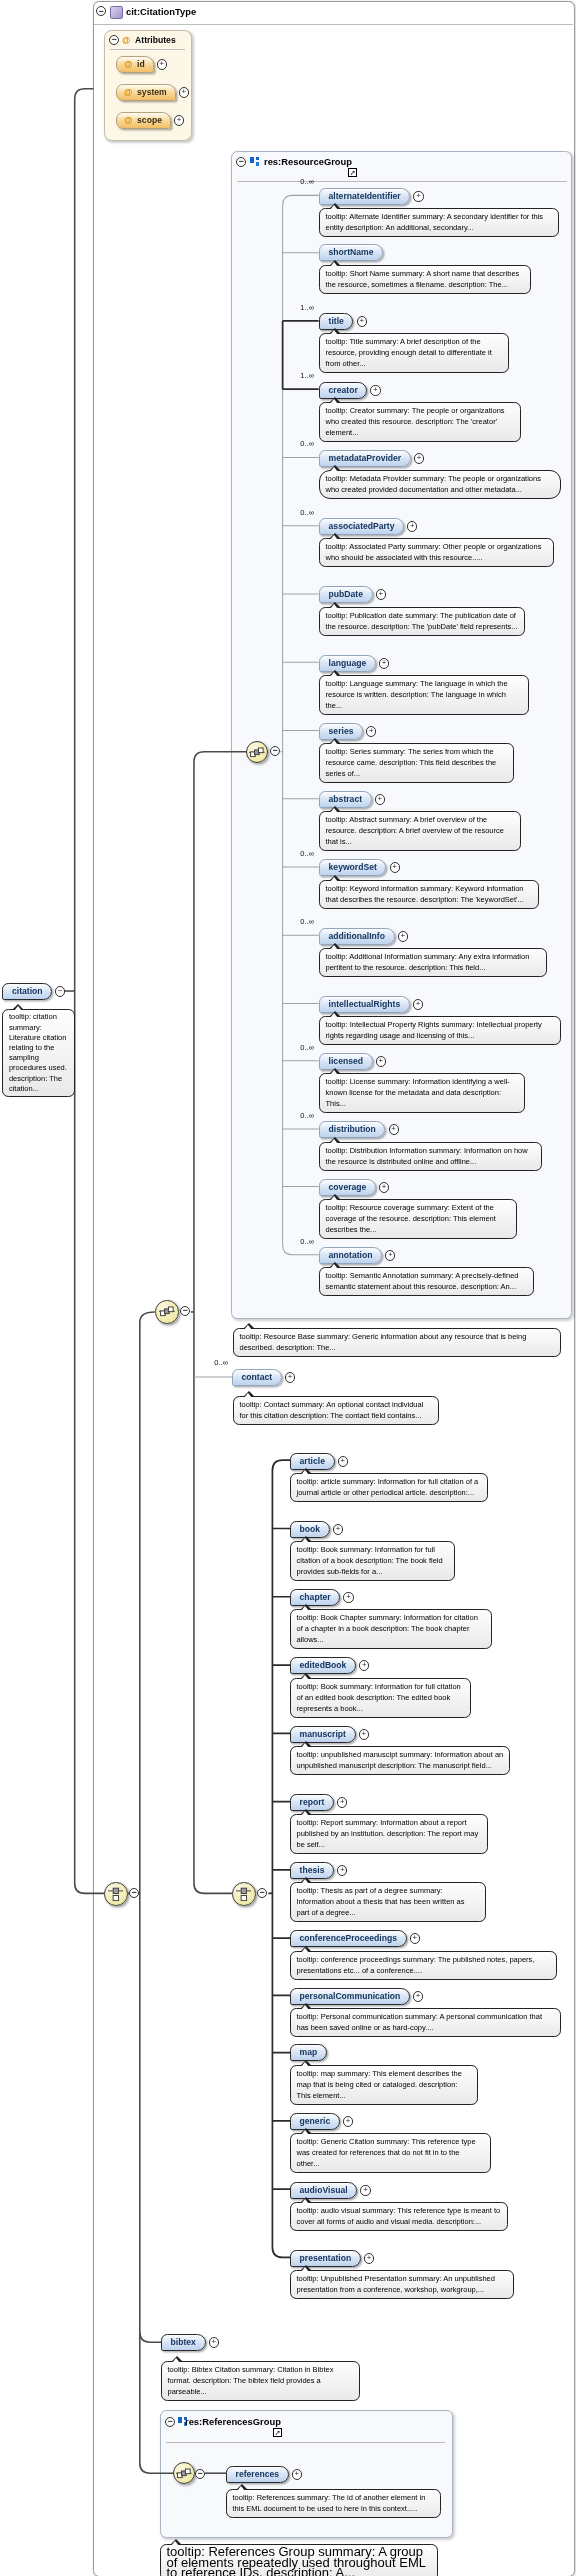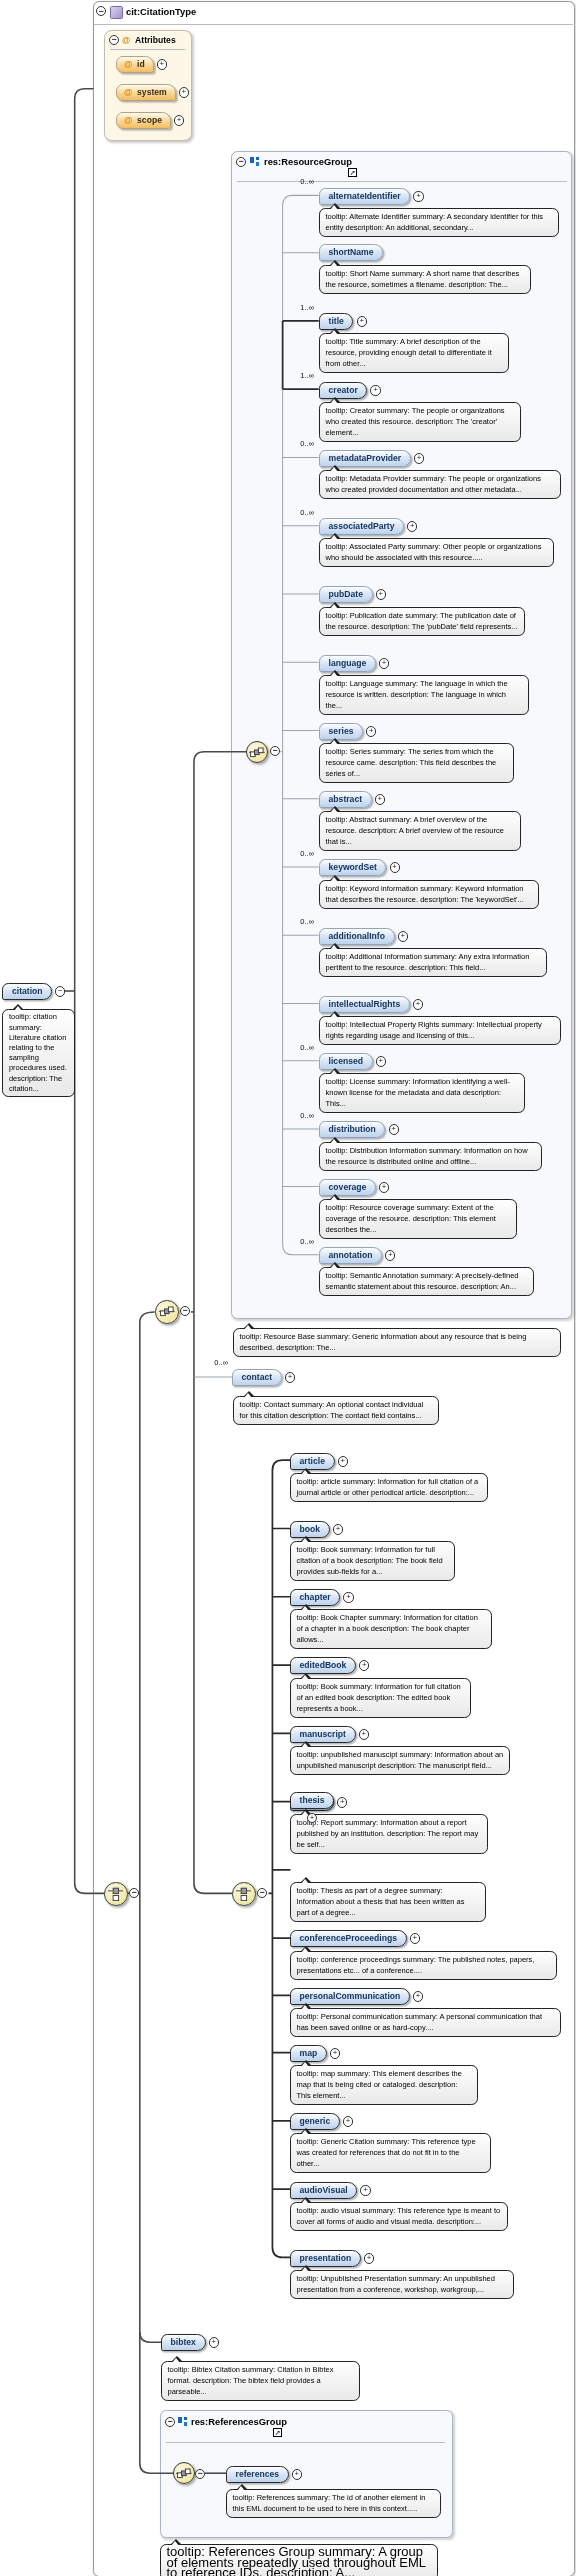--- a/index.html
+++ b/index.html
@@ -82,21 +82,21 @@
   <div class="glink" style="left:348px;top:168px;"><span>➚</span></div>
   <div class="sep" style="left:237px;top:181px;width:330px;"></div>
 
   <div class="groupbox" style="left:160px;top:2410px;width:291px;height:126px;"></div>
   <div class="tog" style="left:165px;top:2417px;"><span>−</span></div>
   <div class="grpicon" style="left:178px;top:2417px;">
       <i class="a"></i>
       <i class="b"></i>
       <i class="c"></i>
     </div>
-  <div class="hdrlbl" style="left:191px;top:2416px;text-align:right;">res:ReferencesGroup</div>
+  <div class="hdrlbl" style="left:185px;top:2416px;text-align:right;">res:ReferencesGroup</div>
   <div class="glink" style="left:273px;top:2428px;"><span>➚</span></div>
   <div class="sep" style="left:166px;top:2442px;width:279px;"></div>
 
   <svg class="wires" width="577" height="2576" viewBox="0 0 735 3283">
     <g fill="none">
       <path stroke="#4a4a4a" stroke-width="2" d="M119 113 H108 Q95 113 95 126 V2400 Q95 2413 108 2413 H133"></path>
       <path stroke="#4a4a4a" stroke-width="2" d="M72 1263 H95"></path>
       <path stroke="#4a4a4a" stroke-width="2" d="M197 1672 Q178 1672 178 1685 V3139 Q178 3152 191 3152 H222"></path>
       <path stroke="#4a4a4a" stroke-width="2" d="M178 2972 Q178 2985 191 2985 H205"></path>
       <path stroke="#4a4a4a" stroke-width="2" d="M163 2413 H178"></path>
@@ -205,21 +205,21 @@
       <div class="bub b">creator</div>
       <div class="itog"><span>+</span></div>
     </div>
   <div class="tip" style="left:319px;top:402px;width:202px;">tooltip: Creator summary: The people or organizations who created this resource. description: The 'creator' element...</div>
 
   <div class="occ" style="left:279px;top:439px;">0..∞</div>
   <div class="node" style="left:319px;top:449px;">
       <div class="bub">metadataProvider</div>
       <div class="itog"><span>+</span></div>
     </div>
-  <div class="tip" style="left:319px;top:470px;width:242px;">tooltip: Metadata Provider summary: The people or organizations who created provided documentation and other metadata...</div>
+  <div class="tip" style="left:319px;top:470px;width:242px;border-radius:11px;">tooltip: Metadata Provider summary: The people or organizations who created provided documentation and other metadata...</div>
 
   <div class="occ" style="left:279px;top:508px;">0..∞</div>
   <div class="node" style="left:319px;top:517px;">
       <div class="bub">associatedParty</div>
       <div class="itog"><span>+</span></div>
     </div>
   <div class="tip" style="left:319px;top:538px;width:235px;">tooltip: Associated Party summary: Other people or organizations who should be associated with this resource.....</div>
 
   <div class="node" style="left:319px;top:585px;">
       <div class="bub">pubDate</div>
@@ -330,39 +330,39 @@
       <div class="itog"><span>+</span></div>
     </div>
   <div class="tip" style="left:290px;top:1746px;width:220px;">tooltip: unpublished manuscipt summary: Information about an unpublished manuscript description: The manuscript field...</div>
 
   <div class="node" style="left:290px;top:1793px;">
       <div class="bub b">report</div>
       <div class="itog"><span>+</span></div>
     </div>
   <div class="tip" style="left:290px;top:1814px;width:198px;">tooltip: Report summary: Information about a report published by an institution. description: The report may be self...</div>
 
-  <div class="node" style="left:290px;top:1792px;flex-direction:column;">
+  <div class="node" style="left:290px;top:1861px;">
       <div class="bub b">thesis</div>
       <div class="itog"><span>+</span></div>
     </div>
   <div class="tip" style="left:290px;top:1882px;width:196px;">tooltip: Thesis as part of a degree summary: Information about a thesis that has been written as part of a degree...</div>
 
   <div class="node" style="left:290px;top:1929px;">
       <div class="bub b">conferenceProceedings</div>
       <div class="itog"><span>+</span></div>
     </div>
   <div class="tip" style="left:290px;top:1951px;width:267px;">tooltip: conference proceedings summary: The published notes, papers, presentations etc... of a conference....</div>
 
   <div class="node" style="left:290px;top:1987px;">
       <div class="bub b">personalCommunication</div>
       <div class="itog"><span>+</span></div>
     </div>
   <div class="tip" style="left:290px;top:2008px;width:271px;">tooltip: Personal communication summary: A personal communication that has been saved online or as hard-copy....</div>
 
-  <div class="node" style="left:290px;top:2044px;">
+  <div class="node" style="left:290px;top:2044px;flex-direction:column;">
       <div class="bub b">map</div>
       <div class="itog"><span>+</span></div>
     </div>
   <div class="tip" style="left:290px;top:2065px;width:188px;">tooltip: map summary: This element describes the map that is being cited or cataloged. description: This element...</div>
 
   <div class="node" style="left:290px;top:2112px;">
       <div class="bub b">generic</div>
       <div class="itog"><span>+</span></div>
     </div>
   <div class="tip" style="left:290px;top:2133px;width:201px;">tooltip: Generic Citation summary: This reference type was created for references that do not fit in to the other...</div>

